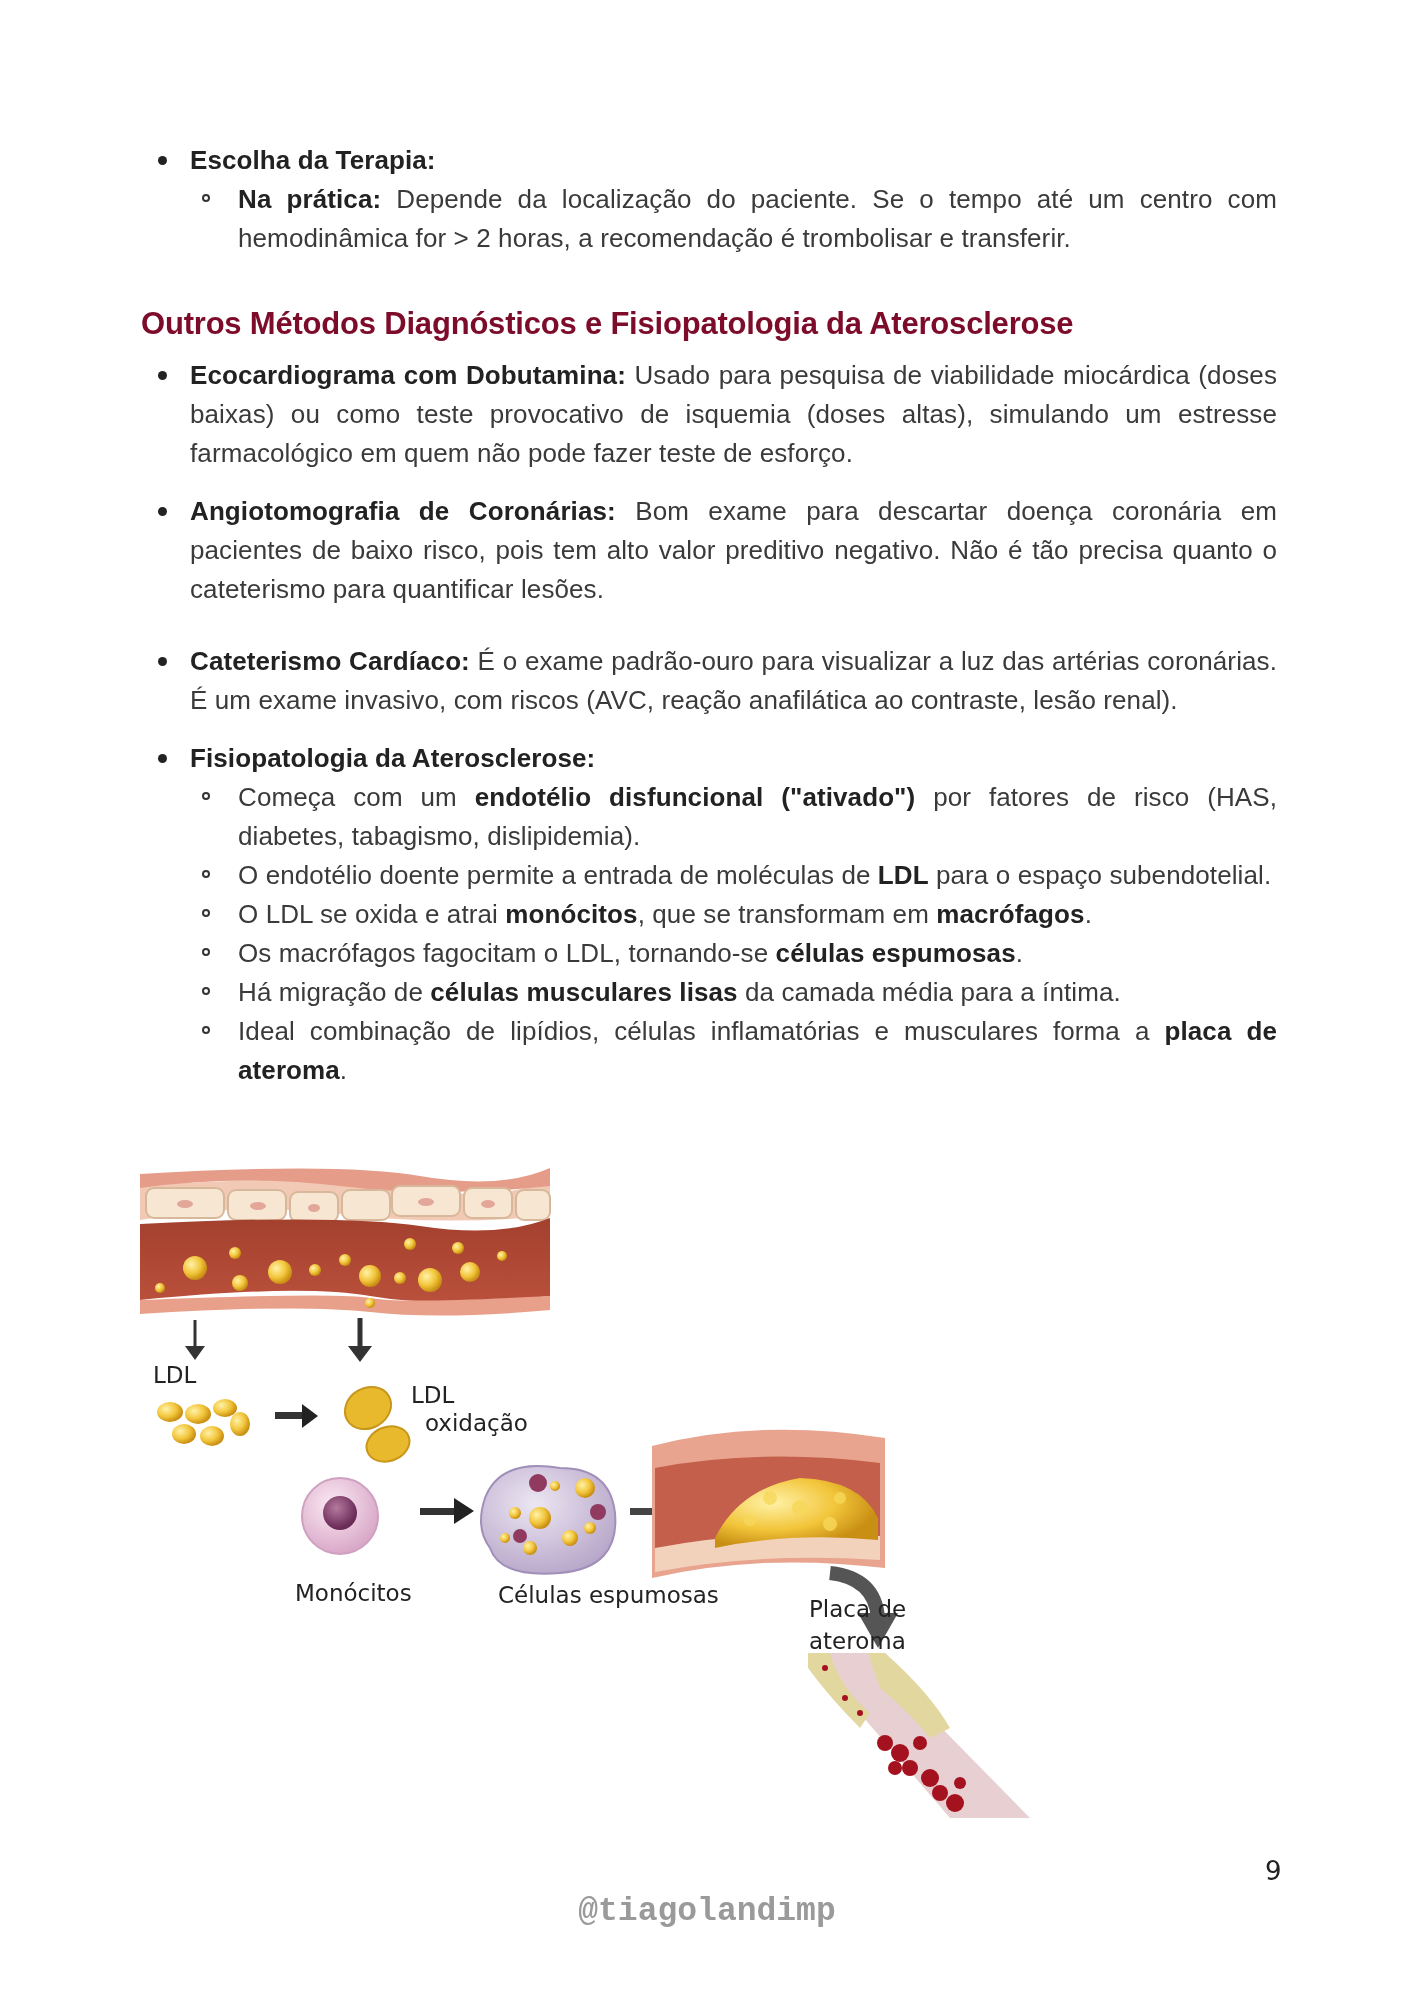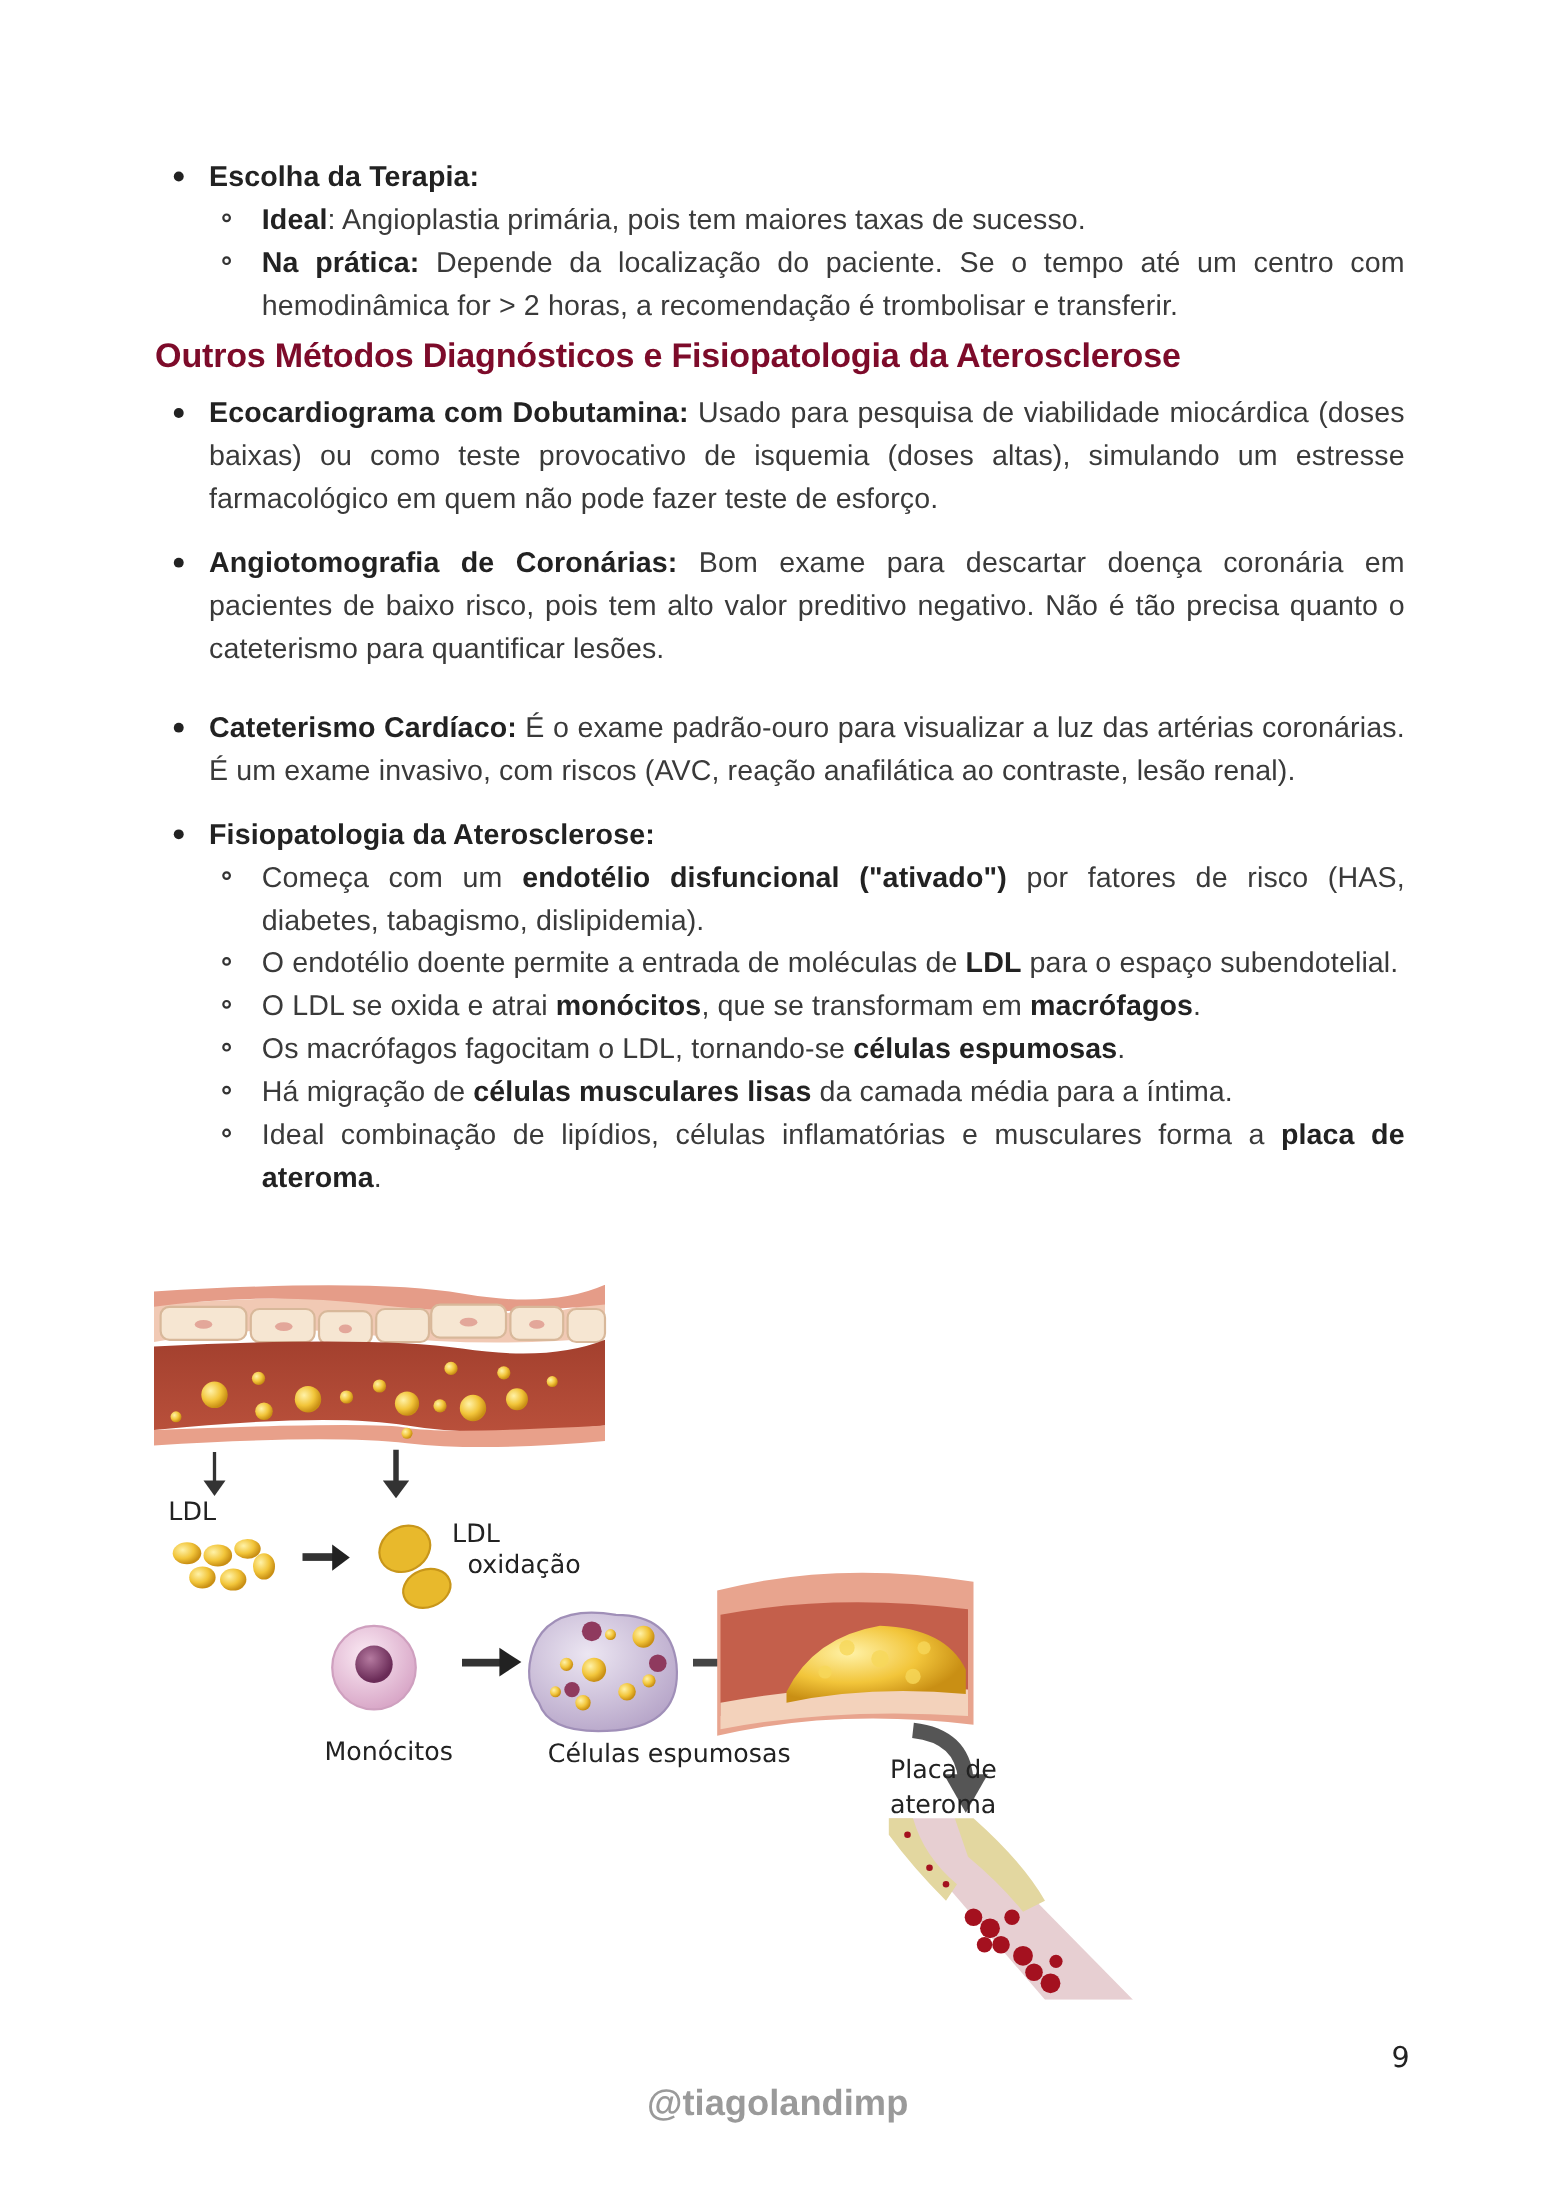--- a/index.html
+++ b/index.html
@@ -22,32 +22,31 @@
   .heading { position: absolute; left: 141px; top: 306px; font-size: 31px; font-weight: bold;
              color: #7d0b2a; text-decoration-thickness: 3px;
              text-underline-offset: 5px; white-space: nowrap; letter-spacing: -0.2px; }
 
   .figure { position: absolute; left: 140px; top: 1168px; width: 1130px; height: 650px; }
   .lbl { position: absolute; font-size: 23px; color: #222; font-family: "DejaVu Sans", sans-serif; }
 
   .pagenum { position: absolute; left: 1265px; top: 1856px; font-size: 26px; color: #222;
              font-family: "DejaVu Sans", sans-serif; }
   .handle { position: absolute; left: 0; width: 1414px; top: 1893px; text-align: center;
-            font-family: Liberation Sans, sans-serif; font-weight: bold; font-size: 33px; color: #9a9a9a; }
+            font-family: Liberation Mono, monospace; font-weight: bold; font-size: 33px; color: #9a9a9a; }
 </style>
 </head>
 <body>
 
 <div class="page">
 
   <ul class="l1 txt" style="top:141px;">
     <li>
       <span class="b">Escolha da Terapia:</span>
       <ul class="l2">
-        <li><span class="b">Ideal</span><span>: Angioplastia primária, pois tem maiores taxas de sucesso.</span></li>
         <li><span class="b">Na prática:</span><span> Depende da localização do paciente. Se o tempo até um centro com hemodinâmica for &gt; 2 horas, a recomendação é trombolisar e transferir.</span></li>
       </ul>
     </li>
   </ul>
 
   <div class="heading">Outros Métodos Diagnósticos e Fisiopatologia da Aterosclerose</div>
 
   <ul class="l1 txt" style="top:356px;">
     <li style="margin-bottom:19px;"><span class="b">Ecocardiograma com Dobutamina:</span><span> Usado para pesquisa de viabilidade miocárdica (doses baixas) ou como teste provocativo de isquemia (doses altas), simulando um estresse farmacológico em quem não pode fazer teste de esforço.</span></li>
     <li style="margin-bottom:33px;"><span class="b">Angiotomografia de Coronárias:</span><span> Bom exame para descartar doença coronária em pacientes de baixo risco, pois tem alto valor preditivo negativo. Não é tão precisa quanto o cateterismo para quantificar lesões.</span></li>

